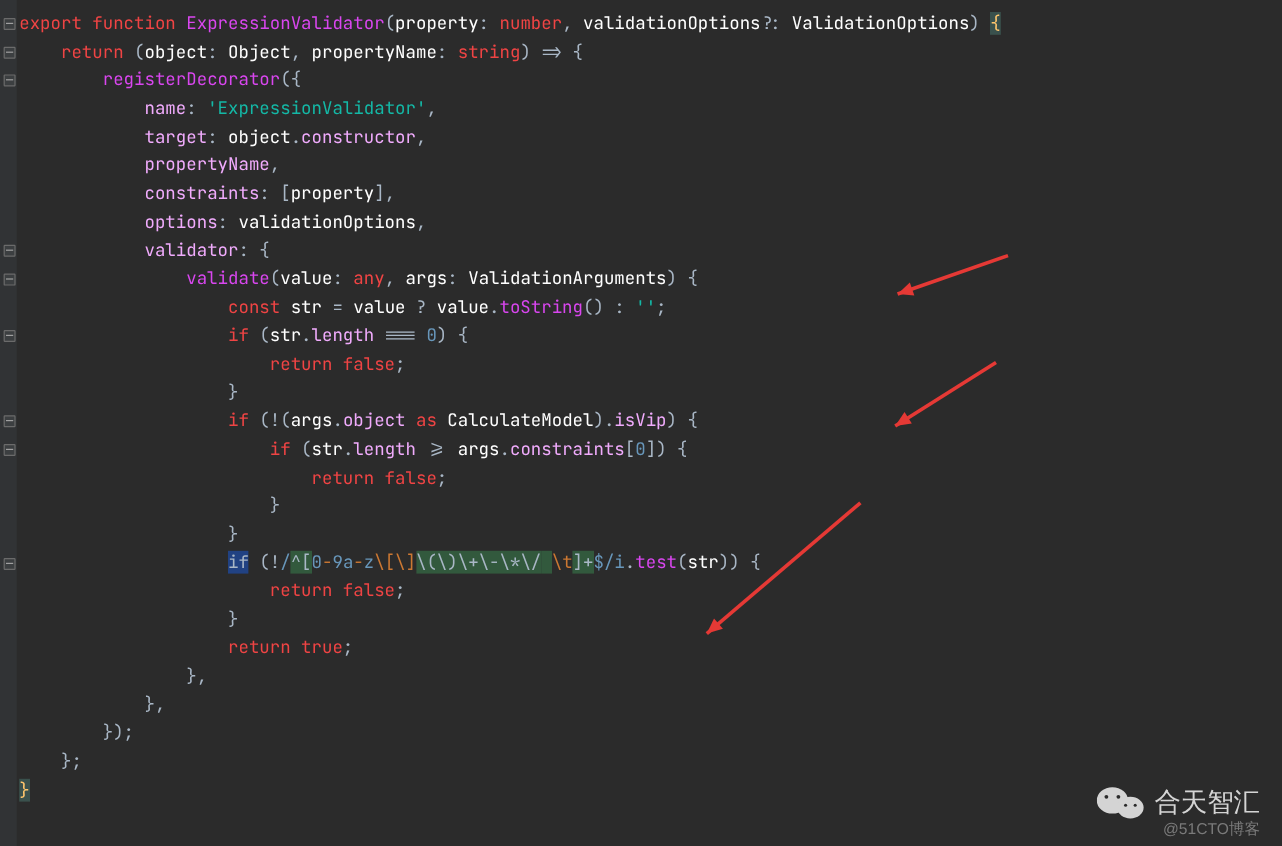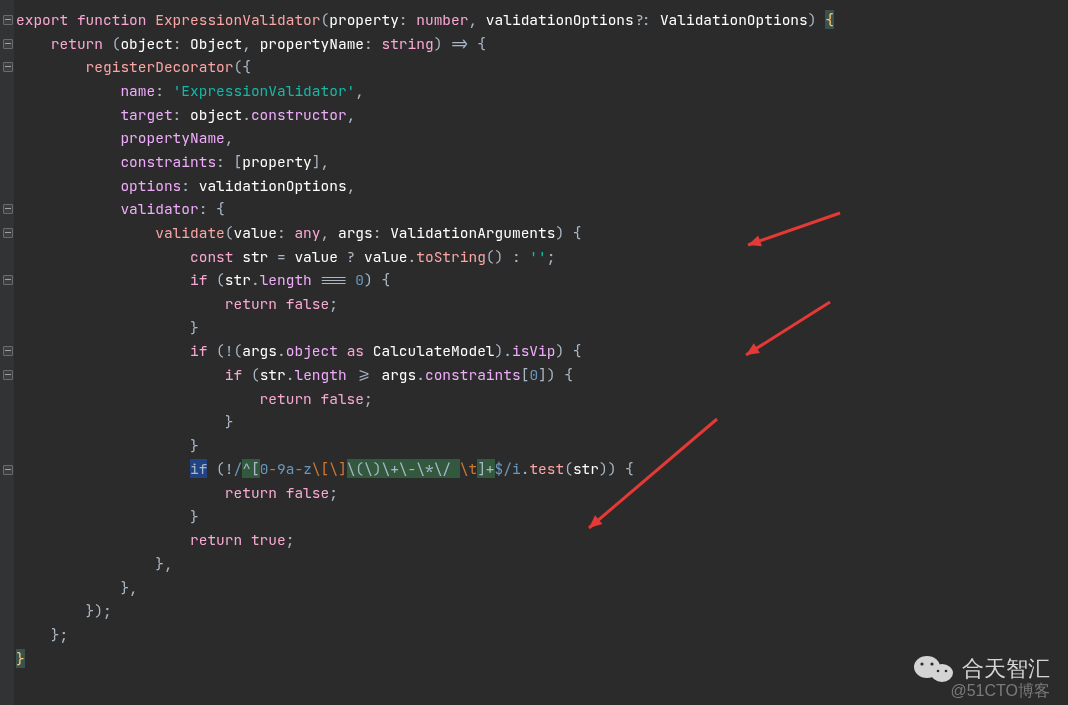--- a/index.html
+++ b/index.html
@@ -2,36 +2,36 @@
 <html><head>
 <meta charset="utf-8">
 <style>
   html,body{margin:0;padding:0;background:#2B2B2B;width:1068px;height:705px;overflow:hidden;
     font-family:"JetBrains Mono","Consolas","Menlo",monospace;font-size:14.5px;line-height:23.66px;color:#A9B7C6}
   .gutter{position:absolute;left:0;top:0;width:14px;height:705px;background:#313335}
   .fold{position:absolute;left:3px;width:8px;height:8px;border:1px solid #6b6b6b;border-radius:1px;background:#3c3f41}
   .fold::before{content:"";position:absolute;left:1px;top:3px;width:6px;height:1px;background:#a0a0a0}
   .code{position:absolute;left:16px;top:8px;white-space:pre}
   .l{height:23.66px}
-  .kw{color:#f9a8d4}
-  .fn{color:#fca5a5}
+  .kw{color:#ef4444}
+  .fn{color:#d946ef}
   .ty{color:#ffffff}
   .pun{color:#A9B7C6}
   .str{color:#14b8a6}
   .num{color:#6897BB}
   .prop{color:#f0abfc}
   .br{color:#FFC66D;background:#3A514D}
   .rx{color:#6897BB}
   .rxb{color:#CC7832}
   .ifsel{background:#214283}
   .hl{background:#32593D}
   .esc{color:#CC7832}
   .wm{position:absolute;right:18px;bottom:20px;color:#DEDEDE;font-family:Liberation Sans, sans-serif;display:flex;align-items:center;gap:8px;opacity:.95}
   .wm svg{fill:#DEDEDE}
-  .credit{position:absolute;right:18px;bottom:2px;color:#7a7a7a;font-size:16px;font-family:sans-serif}
+  .credit{position:absolute;right:18px;bottom:2px;color:#7a7a7a;font-size:13px;font-family:sans-serif}
 </style>
 </head>
 <body>
 
 <div class="gutter">
     <div class="fold" style="top: 15px;"></div>
     <div class="fold" style="top: 38.66px;"></div>
     <div class="fold" style="top: 62.32px;"></div>
     <div class="fold" style="top: 204.28px;"></div>
     <div class="fold" style="top: 227.94px;"></div>

